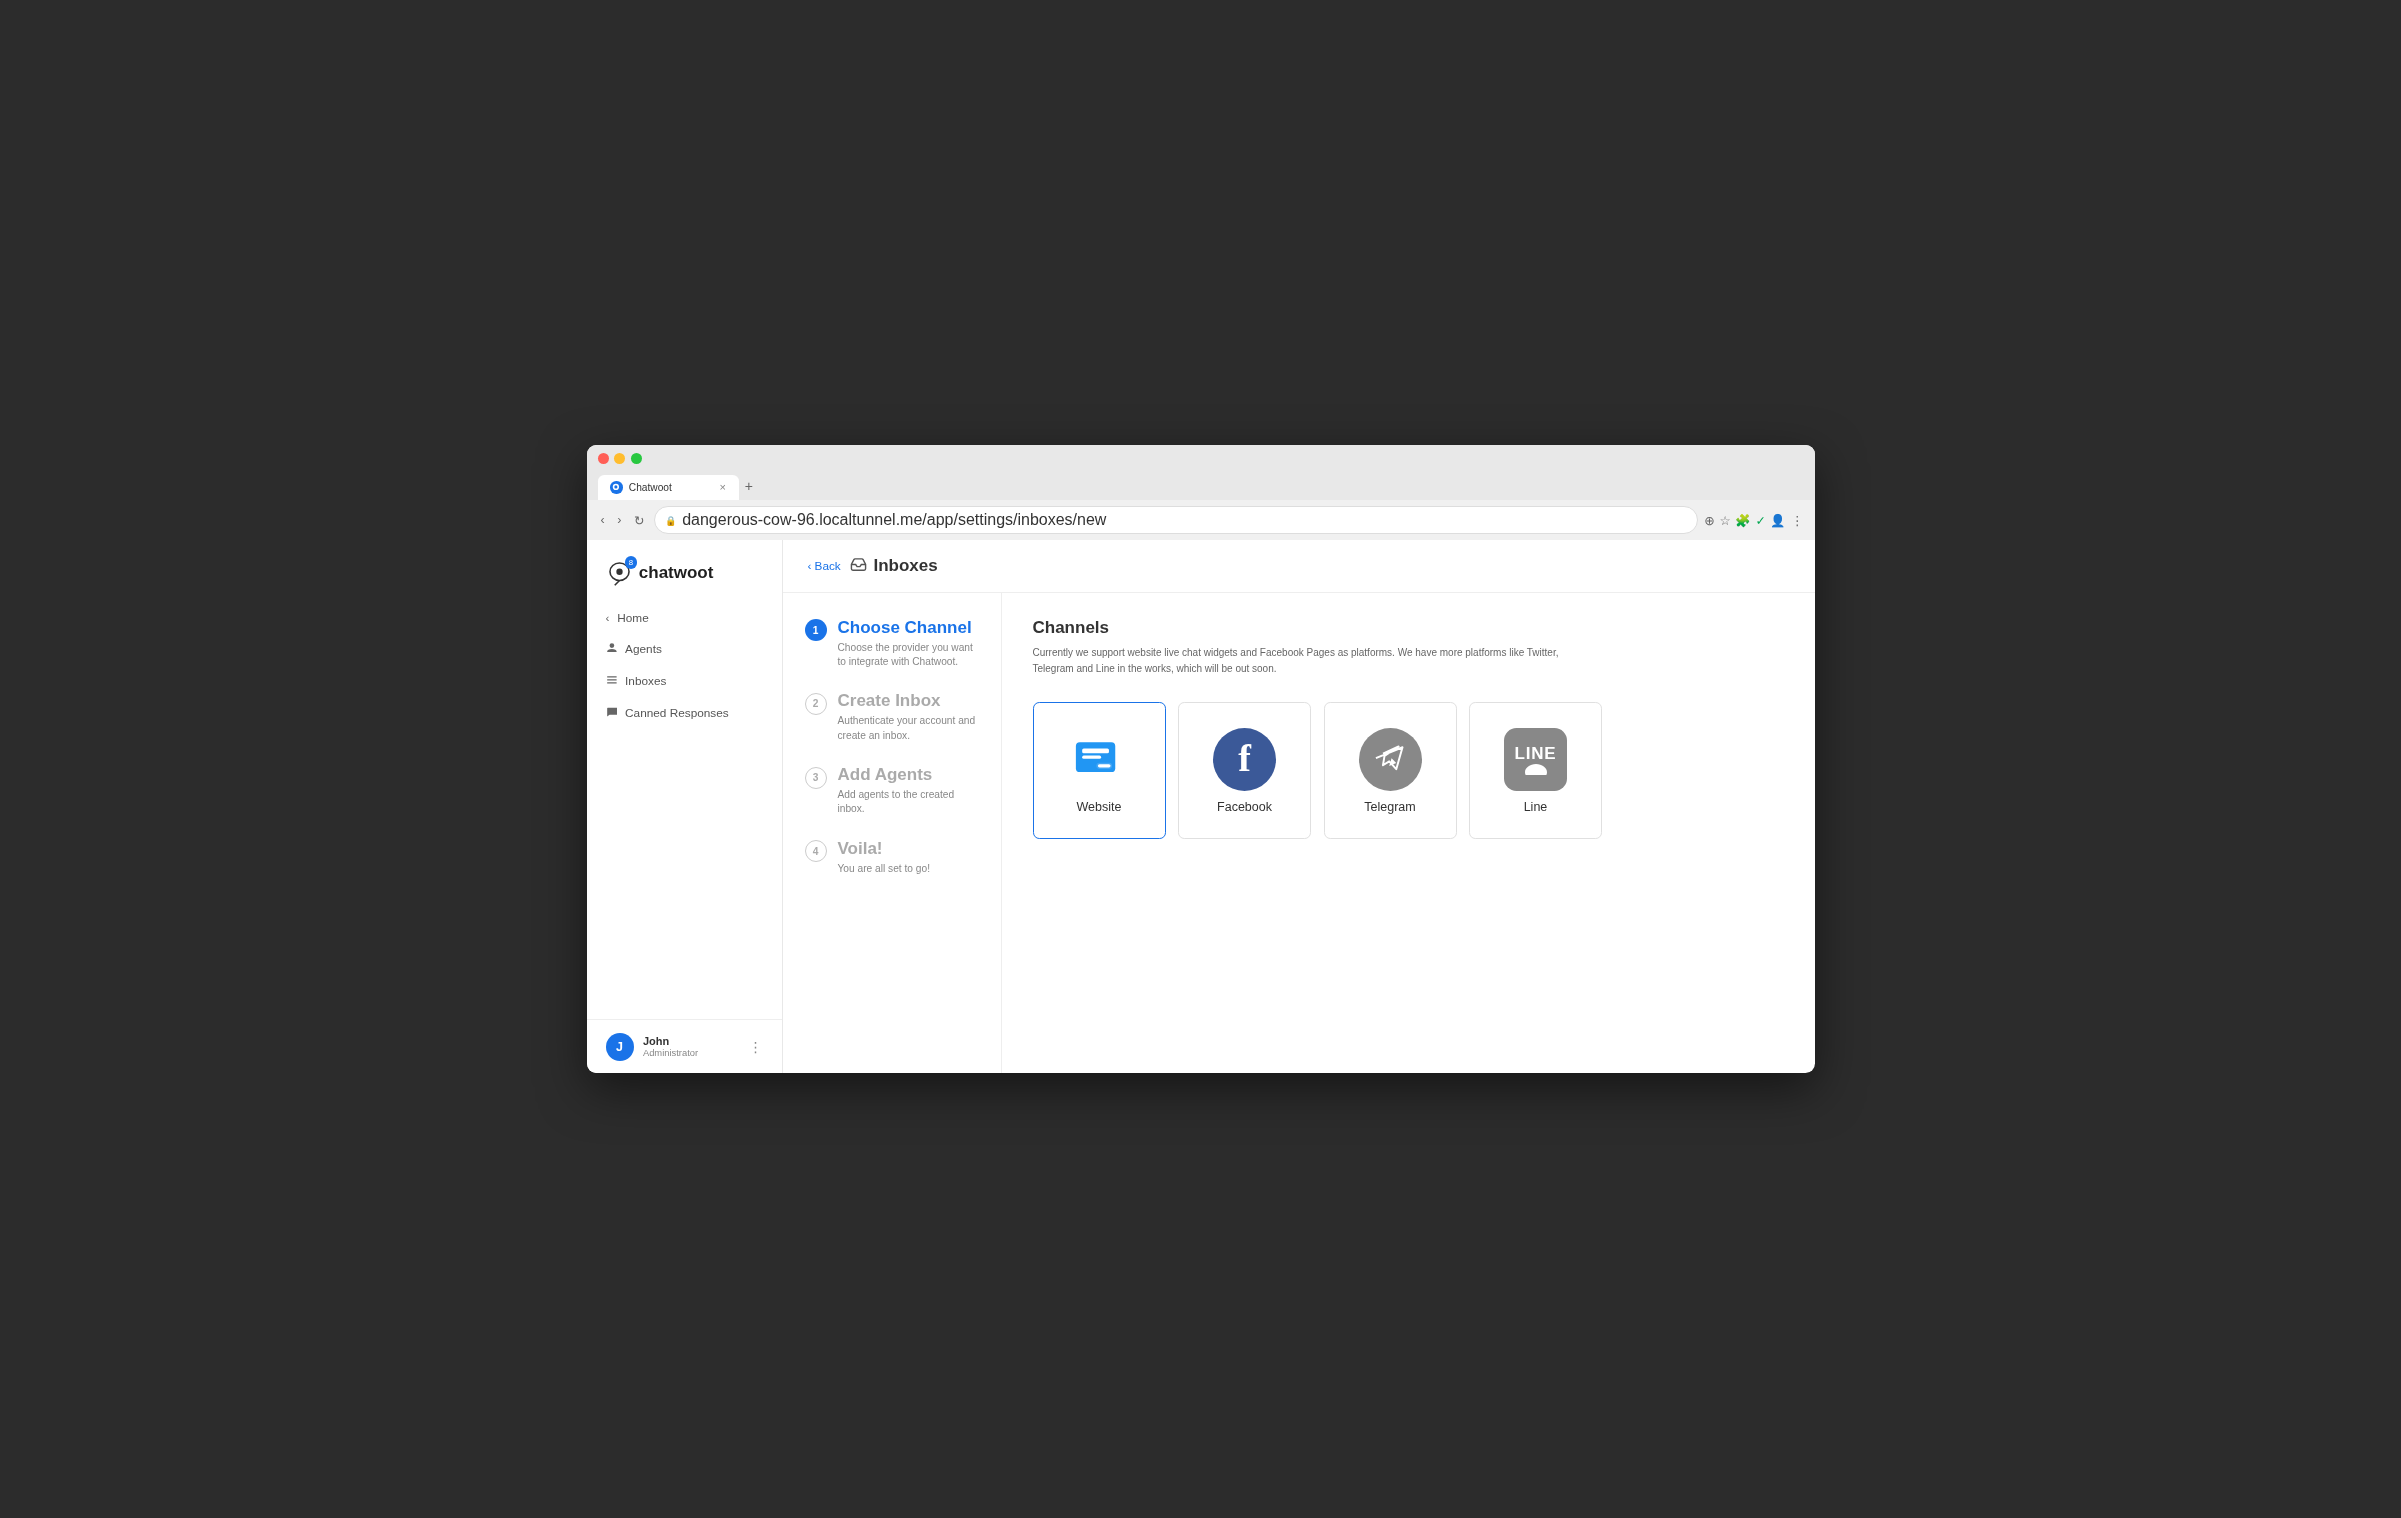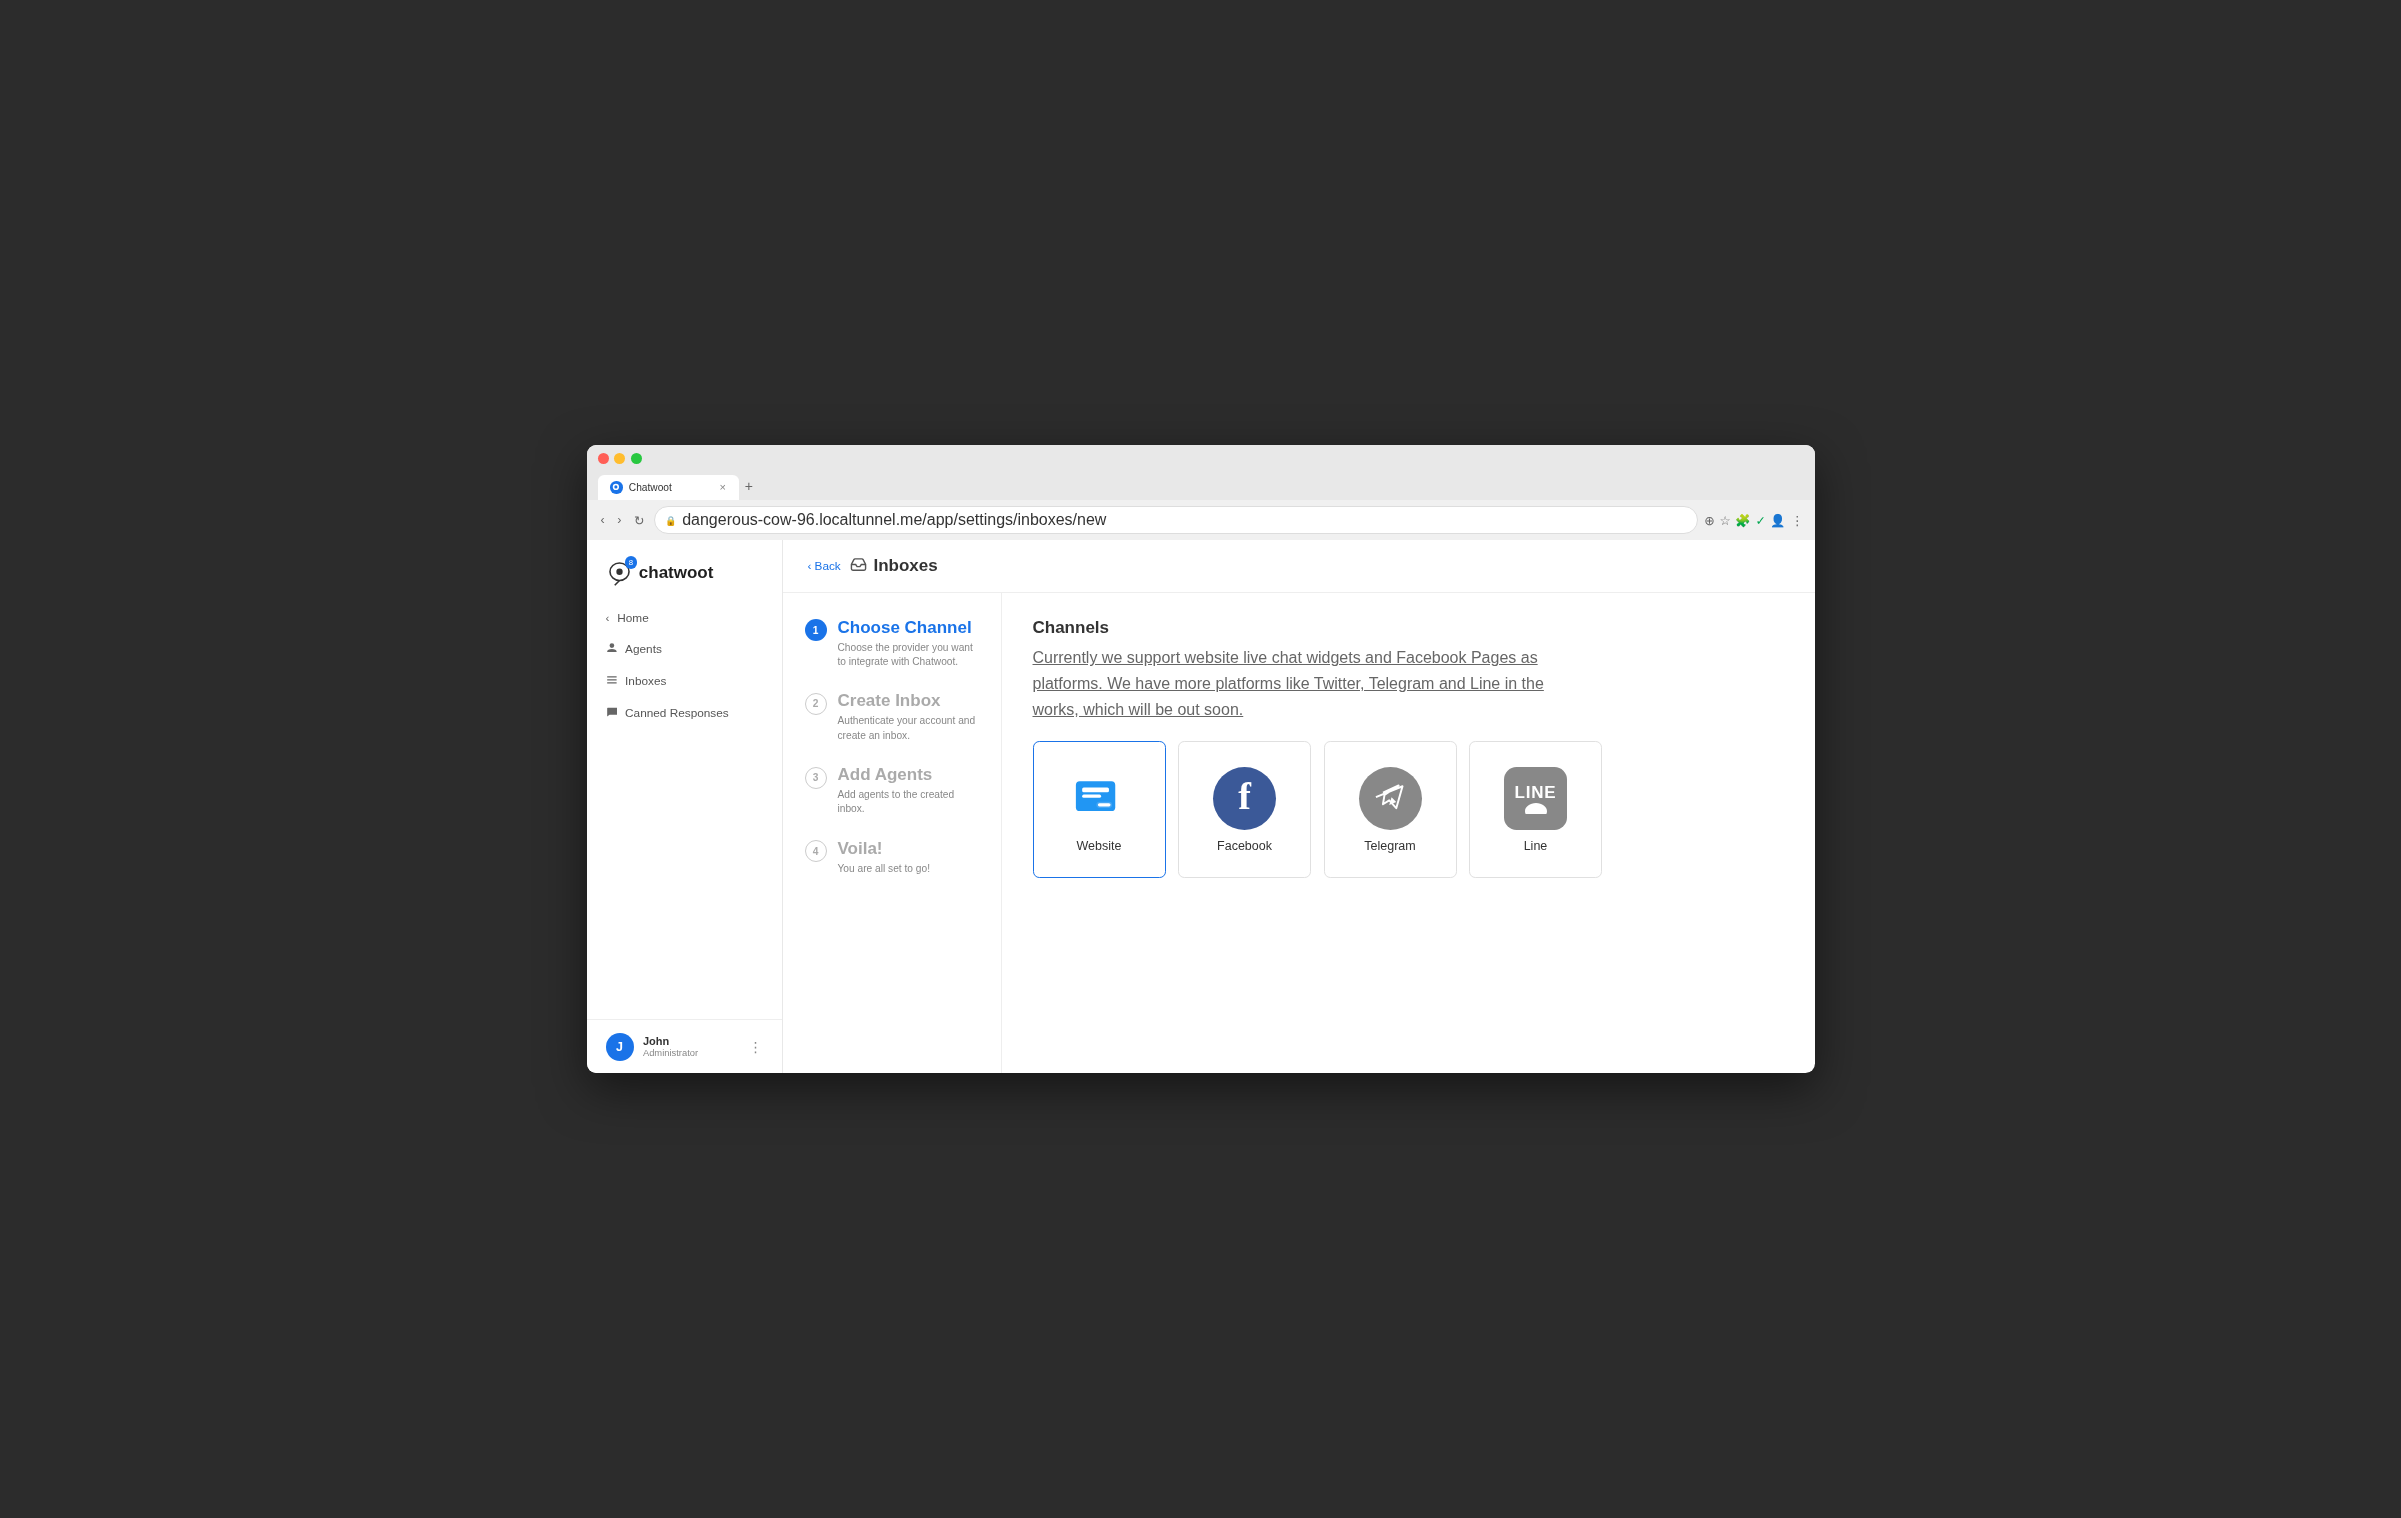--- a/index.html
+++ b/index.html
@@ -139,21 +139,21 @@
     .step-circle.inactive { background: transparent; border: 1.6px solid #ccc; color: #aaa; }
     .step-content {}
     .step-title { font-size: 17px; font-weight: 600; margin-bottom: 3.1px; }
     .step-title.active { color: #1a73e8; }
     .step-title.inactive { color: #aaa; }
     .step-desc { font-size: 10.2px; color: #888; line-height: 1.4; }
 
     
     .channel-panel { flex: 1; padding: 25px 31px; }
     .channels-title { font-size: 17px; font-weight: 600; color: #333; margin-bottom: 7.8px; }
-    .channels-desc { font-size: 16px; color: #666; line-height: 1.6; margin-bottom: 19px; max-width: 549px; text-decoration: underline; }
+    .channels-desc { font-size: 10px; color: #666; line-height: 1.6; margin-bottom: 25px; max-width: 549px; }
 
     .channels-grid {
       display: flex; flex-wrap: wrap; gap: 12.5px;
     }
     .channel-card {
       width: 133px; height: 137px; border: 1.6px solid #e0e0e0; border-radius: 6.3px;
       display: flex; flex-direction: column; align-items: center; justify-content: center;
       cursor: pointer; transition: border-color 0.2s; gap: 9.4px;
     }
     .channel-card.selected { border-color: #1a73e8; border-width: 1.6px; }

